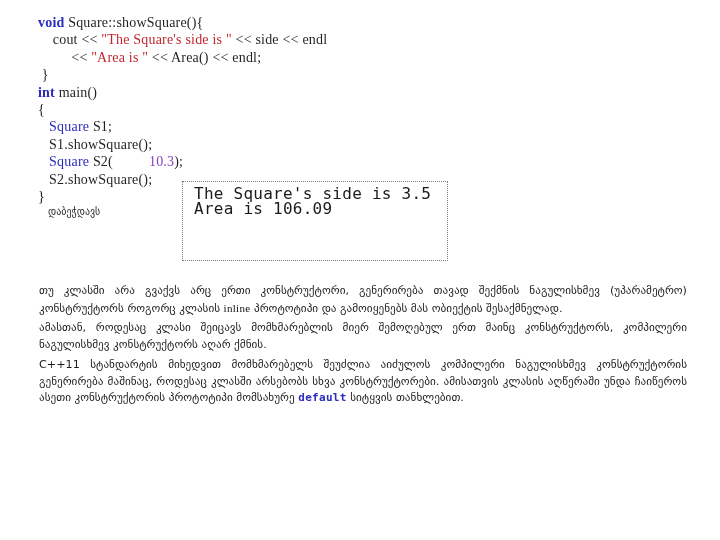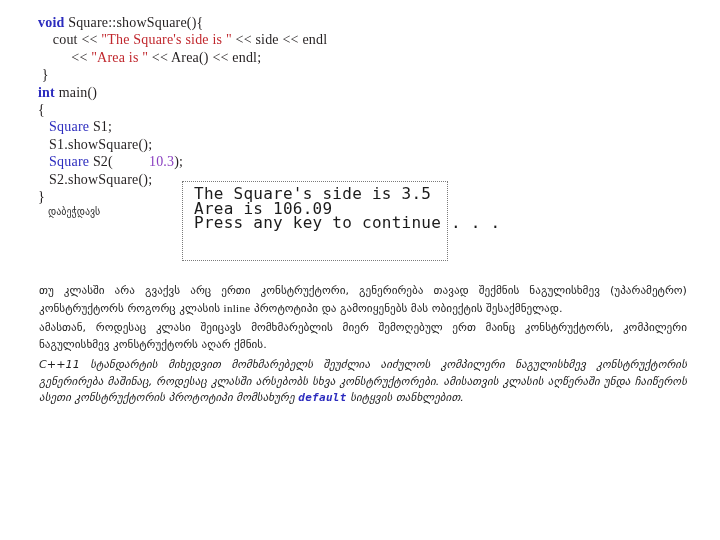--- a/index.html
+++ b/index.html
@@ -72,21 +72,21 @@
     left: 39px;
     width: 648px;
     font-family: "DejaVu Sans", sans-serif;
     font-size: 11.2px;
     line-height: 16.6px;
     color: #1e1e1e;
     text-align: justify;
   }
   .p1 { top: 283px; }
   .p2 { top: 320px; }
-  .p3 { top: 357px; font-style: italic; }
+  .p3 { top: 357px; }
 
   .mono-inline {
     font-family: Liberation Serif, serif;
     font-size: 11px;
     color: #111111;
     letter-spacing: 0.3px;
   }
   .mono-default {
     font-family: "DejaVu Sans Mono", monospace;
     font-size: 11px;
@@ -98,21 +98,20 @@
 </head>
 <body>
 
 <div class="code-block" id="code-listing"><div class="code-line"><span class="kw">void</span><span class="plain"> Square::showSquare(){</span></div><div class="code-line"><span class="plain">    cout &lt;&lt; </span><span class="str">"The Square's side is "</span><span class="plain"> &lt;&lt; side &lt;&lt; endl</span></div><div class="code-line"><span class="plain">         &lt;&lt; </span><span class="str">"Area is "</span><span class="plain"> &lt;&lt; Area() &lt;&lt; endl;</span></div><div class="code-line"><span class="plain"> }</span></div><div class="code-line"><span class="kw">int</span><span class="plain"> main()</span></div><div class="code-line"><span class="plain">{</span></div><div class="code-line"><span class="plain">   </span><span class="type">Square</span><span class="plain"> S1;</span></div><div class="code-line"><span class="plain">   S1.showSquare();</span></div><div class="code-line"><span class="plain">   </span><span class="type">Square</span><span class="plain"> S2(</span><span class="num">10.3</span><span class="plain">);</span></div><div class="code-line"><span class="plain">   S2.showSquare();</span></div><div class="code-line"><span class="plain">}</span></div></div>
 
 <div class="caption-dabechdavs">დაბეჭდავს</div>
 
 <div class="console-box">
   <div class="console-line">The Square's side is 3.5</div>
   <div class="console-line">Area is 106.09</div>
-  <div class="console-line">Press any key to continue . . .</div>
 </div>
 
 <div class="prose p1">
   <span>თუ კლასში არა გვაქვს არც ერთი კონსტრუქტორი, გენერირება თავად შექმნის ნაგულისხმევ (უპარამეტრო) კონსტრუქტორს როგორც კლასის </span><span class="mono-inline">inline</span><span> პროტოტიპი და გამოიყენებს მას ობიექტის შესაქმნელად.</span>
 </div>
 
 <div class="prose p2">
   <span>ამასთან, როდესაც კლასი შეიცავს მომხმარებლის მიერ შემოღებულ ერთ მაინც კონსტრუქტორს, კომპილერი ნაგულისხმევ კონსტრუქტორს აღარ ქმნის.</span>
 </div>
 

